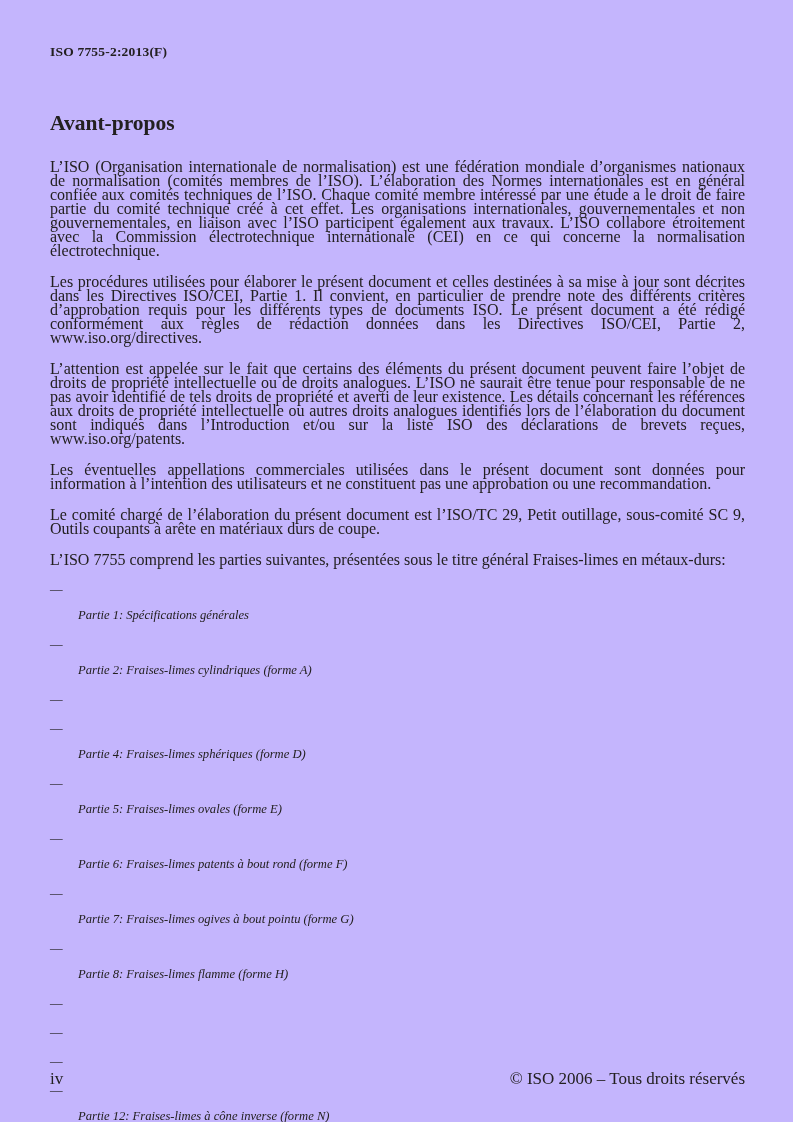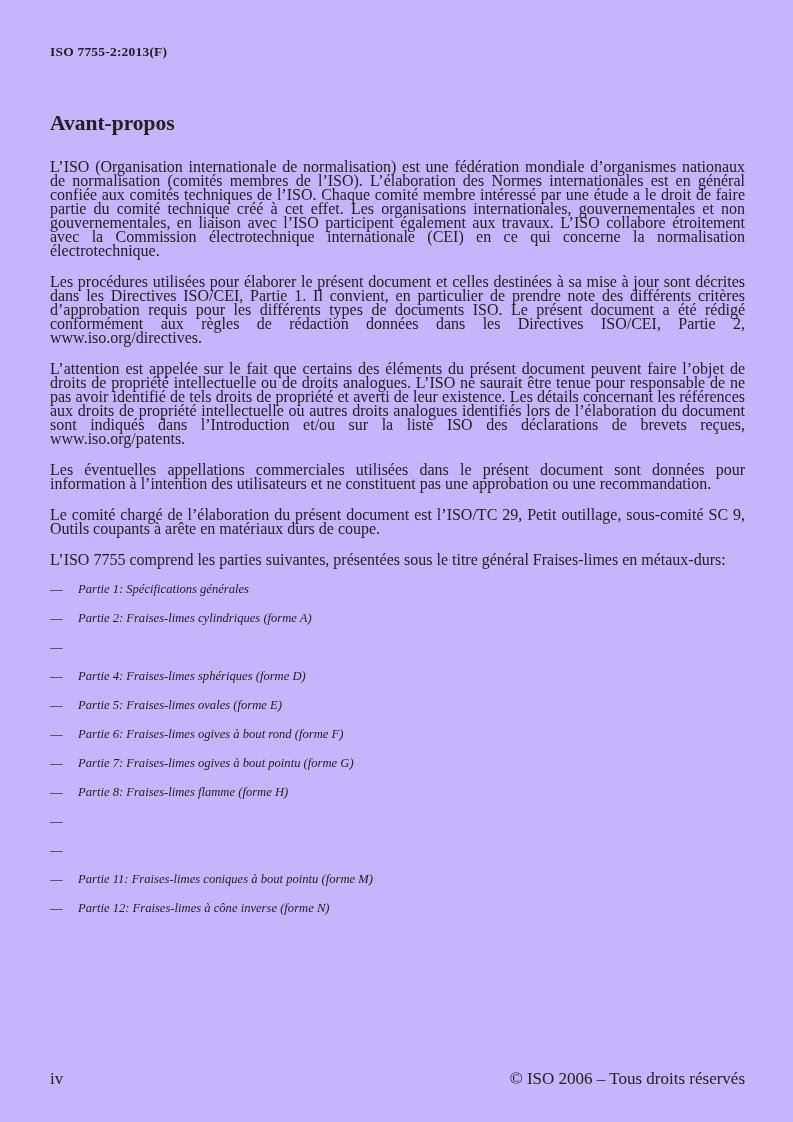--- a/index.html
+++ b/index.html
@@ -44,21 +44,21 @@
   ul.parts-list li {
     display: flex;
     margin-top: 15px;
     font-size: 12.6px;
     line-height: 14px;
   }
   ul.parts-list .dash {
     flex: 0 0 28px;
     font-style: normal;
   }
-  ul.parts-list .part-label { font-style: italic; }
+  ul.parts-list .part-label { font-style: italic; margin-top: 26px; }
   .page-footer {
     position: absolute;
     left: 50px; right: 48px; top: 1072px;
     display: flex;
     justify-content: space-between;
     font-size: 17px;
     line-height: 14px;
   }
 </style>
 </head>
@@ -98,39 +98,38 @@
     <li>
         <span class="dash">—</span>
         <span class="part-label">Partie 4: Fraises-limes sphériques (forme D)</span>
       </li>
     <li>
         <span class="dash">—</span>
         <span class="part-label">Partie 5: Fraises-limes ovales (forme E)</span>
       </li>
     <li>
         <span class="dash">—</span>
-        <span class="part-label">Partie 6: Fraises-limes ogives à bout rond (forme F)</span>
+        <span class="part-label">Partie 6: Fraises-limes patents à bout rond (forme F)</span>
       </li>
     <li>
         <span class="dash">—</span>
         <span class="part-label">Partie 7: Fraises-limes ogives à bout pointu (forme G)</span>
       </li>
     <li>
         <span class="dash">—</span>
         <span class="part-label">Partie 8: Fraises-limes flamme (forme H)</span>
       </li>
     <li>
         <span class="dash">—</span>
       </li>
     <li>
         <span class="dash">—</span>
       </li>
     <li>
         <span class="dash">—</span>
-        <span class="part-label">Partie 11: Fraises-limes coniques à bout pointu (forme M)</span>
       </li>
     <li>
         <span class="dash">—</span>
         <span class="part-label">Partie 12: Fraises-limes à cône inverse (forme N)</span>
       </li>
   </ul>
 
   <div class="page-footer">
     <span>iv</span>
     <span>© ISO 2006 – Tous droits réservés</span>

